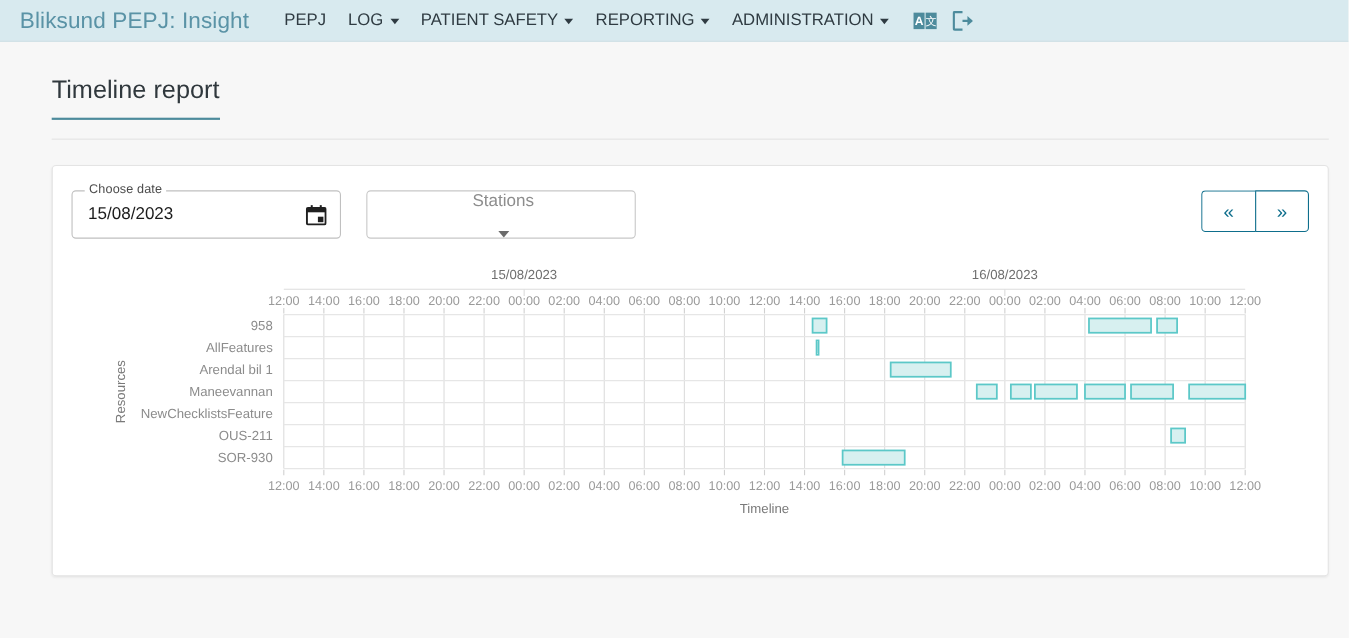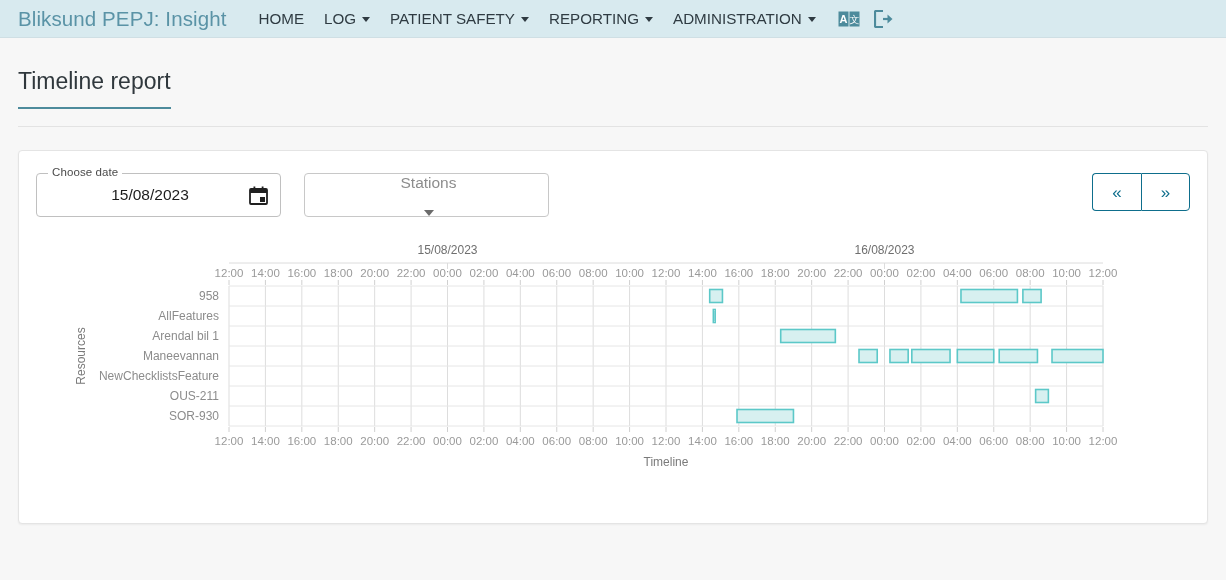--- a/index.html
+++ b/index.html
@@ -46,21 +46,21 @@
     border-right: 4.5px solid transparent;
     border-top: 5px solid #2f3b42;
     display: inline-block;
     position: relative;
     top: 1px;
   }
   .nav-icons { display: flex; align-items: center; gap: 14px; margin-left: 12px; }
   .icon-btn { cursor: pointer; display: flex; align-items: center; }
 
   
-  .page { padding: 0 18px; }
+  .page { padding: 0 18px; margin-left: 29px; }
   .page-head {
     padding-top: 30px;
     border-bottom: 1px solid #e3e3e3;
   }
   .page-title {
     display: inline-block;
     font-size: 23px;
     color: #30383d;
     font-weight: 400;
     padding-bottom: 12px;
@@ -70,21 +70,20 @@
 
   
   .card {
     margin-top: 23px;
     background: #ffffff;
     border: 1px solid #e4e4e4;
     border-radius: 4px;
     box-shadow: 0 1px 2px rgba(0,0,0,.05);
     height: 374px;
     position: relative;
-    text-align: center;
   }
   .controls {
     display: flex;
     align-items: center;
     padding: 22px 17px 0 17px;
     position: relative;
   }
 
   
   .date-field {
@@ -182,21 +181,21 @@
     fill: #7a7a7a;
   }
 </style>
 </head>
 <body>
 
 <div class="navbar">
   <div class="brand">Bliksund PEPJ: Insight</div>
   <div class="nav-items">
     <div class="nav-link">
-      <span>HOME</span>
+      <span>PEPJ</span>
     </div>
     <div class="nav-link">
       <span>LOG</span>
       <i class="caret"></i>
     </div>
     <div class="nav-link">
       <span>PATIENT SAFETY</span>
       <i class="caret"></i>
     </div>
     <div class="nav-link">

